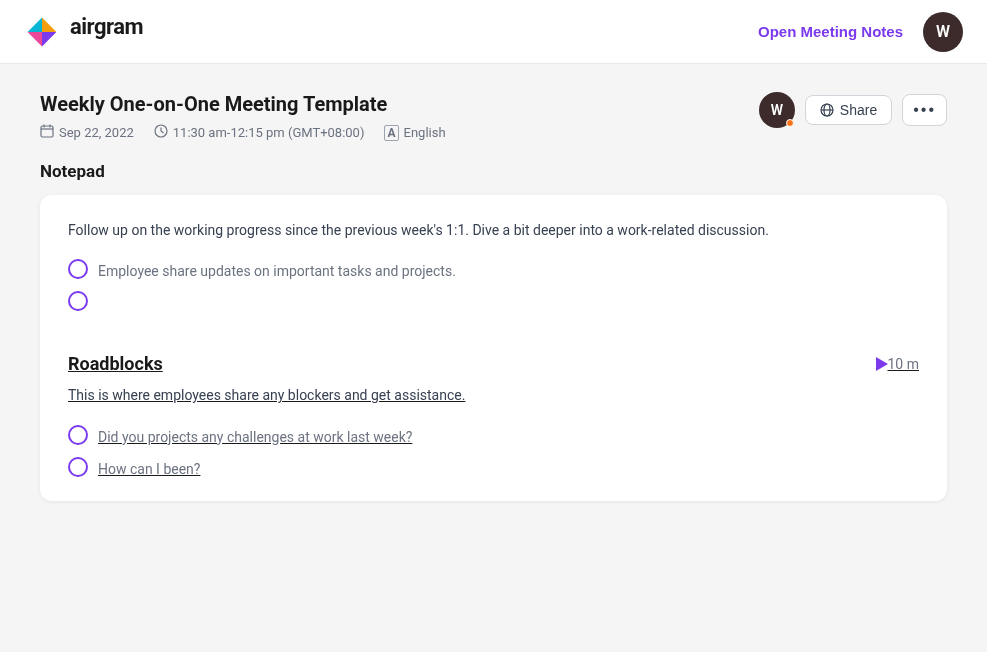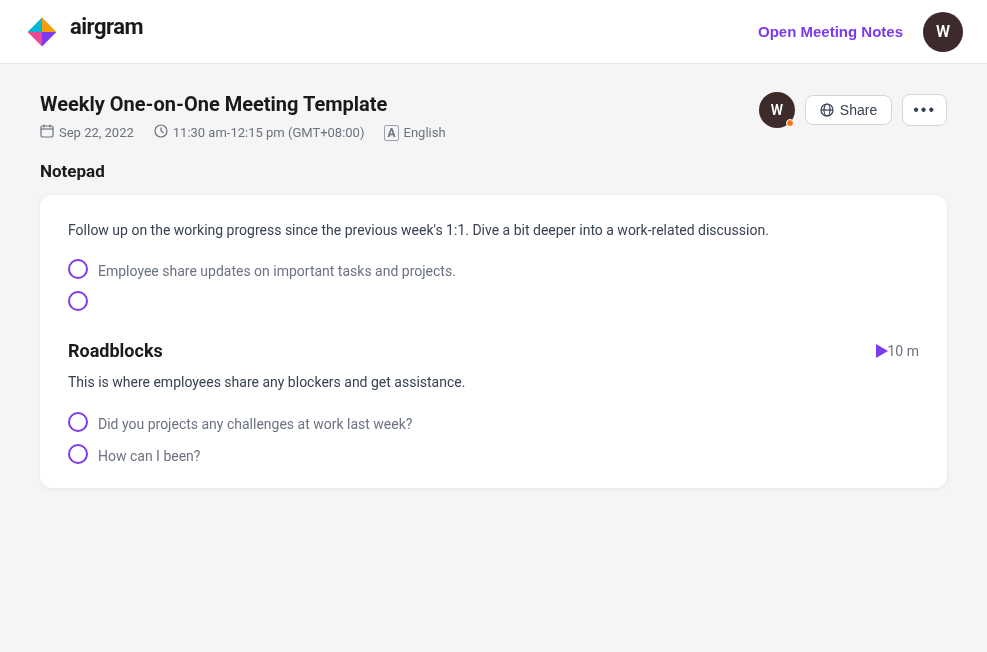--- a/index.html
+++ b/index.html
@@ -218,21 +218,22 @@
       background: transparent;
     }
 
     .checklist-label {
       font-size: 14px;
       color: #6b7280;
     }
 
     
     .roadblocks-section {
-      margin-top: 29px;
+      margin-top: 42px;
+      text-decoration: underline;
     }
 
     .roadblocks-header {
       display: flex;
       align-items: center;
       justify-content: space-between;
       margin-bottom: 10px;
     }
 
     .roadblocks-title {

